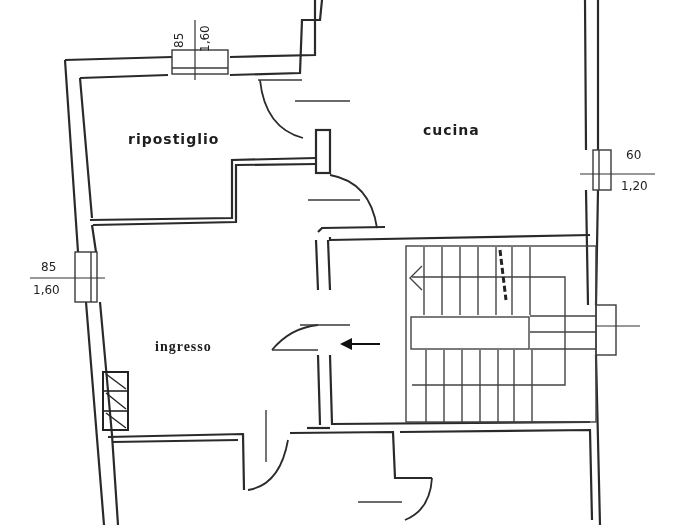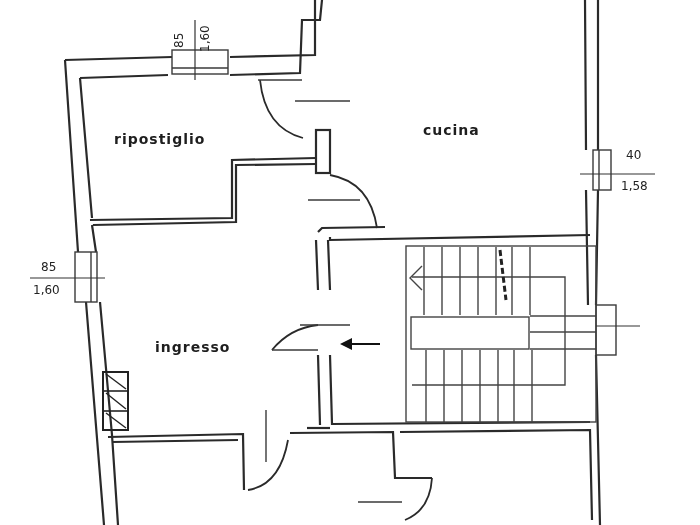--- a/index.html
+++ b/index.html
@@ -126,24 +126,24 @@
   <g>
     <rect x="103" y="372" width="25" height="58" fill="none" stroke="#222" stroke-width="2"></rect>
     <line x1="103" y1="391" x2="128" y2="391" stroke="#222" stroke-width="1.6"></line>
     <line x1="103" y1="411" x2="128" y2="411" stroke="#222" stroke-width="1.6"></line>
     <line x1="106" y1="374" x2="126" y2="389" stroke="#222" stroke-width="1.4"></line>
     <line x1="106" y1="393" x2="126" y2="409" stroke="#222" stroke-width="1.4"></line>
     <line x1="106" y1="413" x2="126" y2="428" stroke="#222" stroke-width="1.4"></line>
   </g>
 </svg>
 
-<div class="room-label" style="left:114px;top:131px;">ripostiglio</div>
+<div class="room-label" style="left:128px;top:131px;">ripostiglio</div>
 <div class="room-label" style="left:423px;top:122px;text-align:center;">cucina</div>
-<div class="room-label" style="left:155px;top:339px;">ingresso</div>
+<div class="room-label" style="left:155px;top:339px;font-family:Liberation Serif, serif;">ingresso</div>
 
 <div class="dim-text vert" style="left:172px;top:48px;">85</div>
 <div class="dim-text vert" style="left:198px;top:52px;">1,60</div>
 
-<div class="dim-text" style="left:626px;top:148px;">40</div>
-<div class="dim-text" style="left:621px;top:179px;">1,58</div>
+<div class="dim-text" style="left:626px;top:148px;">60</div>
+<div class="dim-text" style="left:621px;top:179px;">1,20</div>
 
 <div class="dim-text" style="left:41px;top:260px;">85</div>
 <div class="dim-text" style="left:33px;top:283px;">1,60</div>
 
 </body></html>

